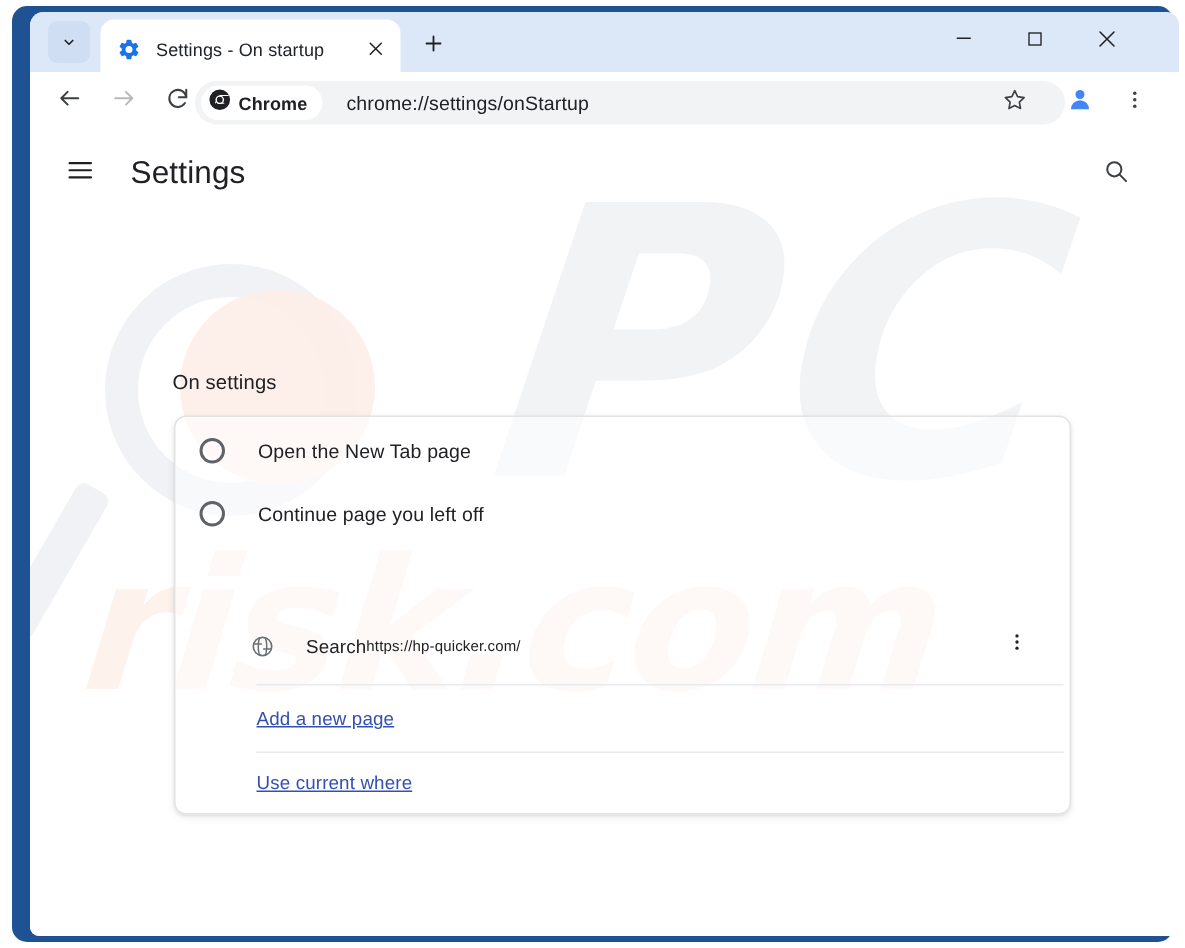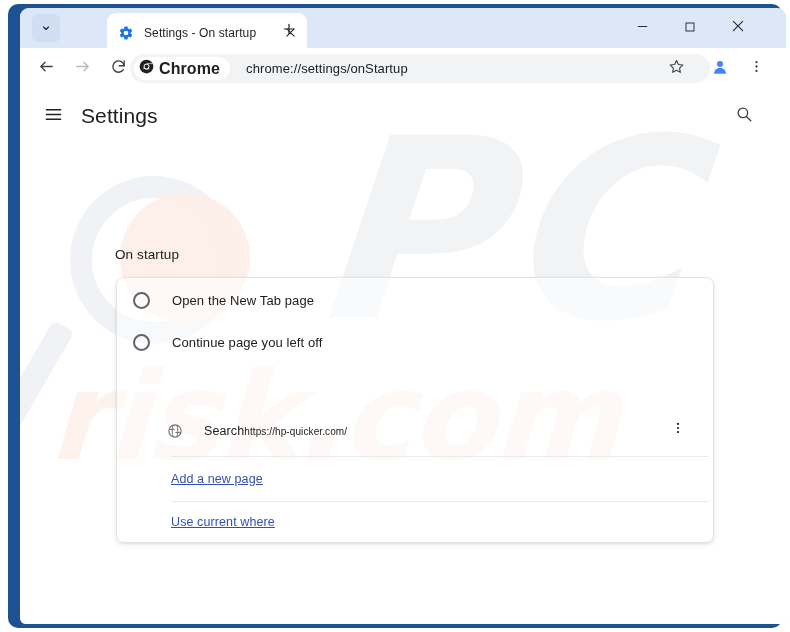--- a/index.html
+++ b/index.html
@@ -47,21 +47,20 @@
 
   #browser-tab {
     position: absolute;
     left: 47px; top: 5px;
     width: 200px; height: 35px;
     background: #ffffff;
     border-radius: 9px 9px 0 0;
     display: flex; align-items: center;
     padding: 4px 8px 0 11px;
     cursor: pointer;
-    margin-left: 40px;
   }
   #tab-favicon { width: 16px; height: 16px; flex: 0 0 16px; margin-right: 10px; }
   #tab-title {
     flex: 1 1 auto;
     font-size: 12px;
     color: #20232a;
     white-space: nowrap; overflow: hidden; text-overflow: ellipsis;
     letter-spacing: .1px;
   }
   #tab-close-button {
@@ -114,21 +113,21 @@
   }
   #chrome-chip {
     height: 23px;
     background: #ffffff;
     border-radius: 12px;
     display: flex; align-items: center;
     padding: 0 10px 0 5px;
     flex: 0 0 auto;
   }
   #chrome-chip-label {
-    font-size: 16px; color: #202124;
+    font-size: 12px; color: #202124;
     font-weight: 600;
     margin-left: 5px;
     letter-spacing: .1px;
     text-align: right;
   }
   #omnibox-url {
     font-size: 13px;
     color: #202124;
     margin-left: 16px;
     white-space: nowrap;
@@ -228,21 +227,21 @@
     display: flex; align-items: center;
     z-index: 4;
   }
   #hamburger-button {
     margin-left: 21px;
     width: 24px; height: 24px;
     display: flex; align-items: center; justify-content: center;
     cursor: pointer;
   }
   #settings-title {
-    margin-left: 16px;
+    margin-left: 22px;
     font-size: 21px;
     color: #202124;
     letter-spacing: .1px;
   }
   #settings-search-button {
     position: absolute;
     right: 28px; top: 14px;
     width: 28px; height: 28px;
     display: flex; align-items: center; justify-content: center;
     border-radius: 50%; cursor: pointer;
@@ -515,21 +514,21 @@
         <div id="settings-search-button">
           <span>
             <svg width="18" height="18" viewBox="0 0 24 24">
                 <circle cx="10.5" cy="10.5" r="6.3" fill="none" stroke="#3c4043" stroke-width="1.8"></circle>
                 <path d="M15.2 15.2L21 21" fill="none" stroke="#3c4043" stroke-width="1.8" stroke-linecap="round"></path>
               </svg>
           </span>
         </div>
       </div>
 
-      <div id="section-title">On startup</div>
+      <div id="section-title">On settings</div>
 
       <div id="settings-card">
 
         <div class="radio-row" id="radio-row-new-tab">
           <span class="radio-circle"></span>
           <span class="radio-label">Open the New Tab page</span>
         </div>
 
         <div class="radio-row" id="radio-row-continue">
           <span class="radio-circle"></span>

